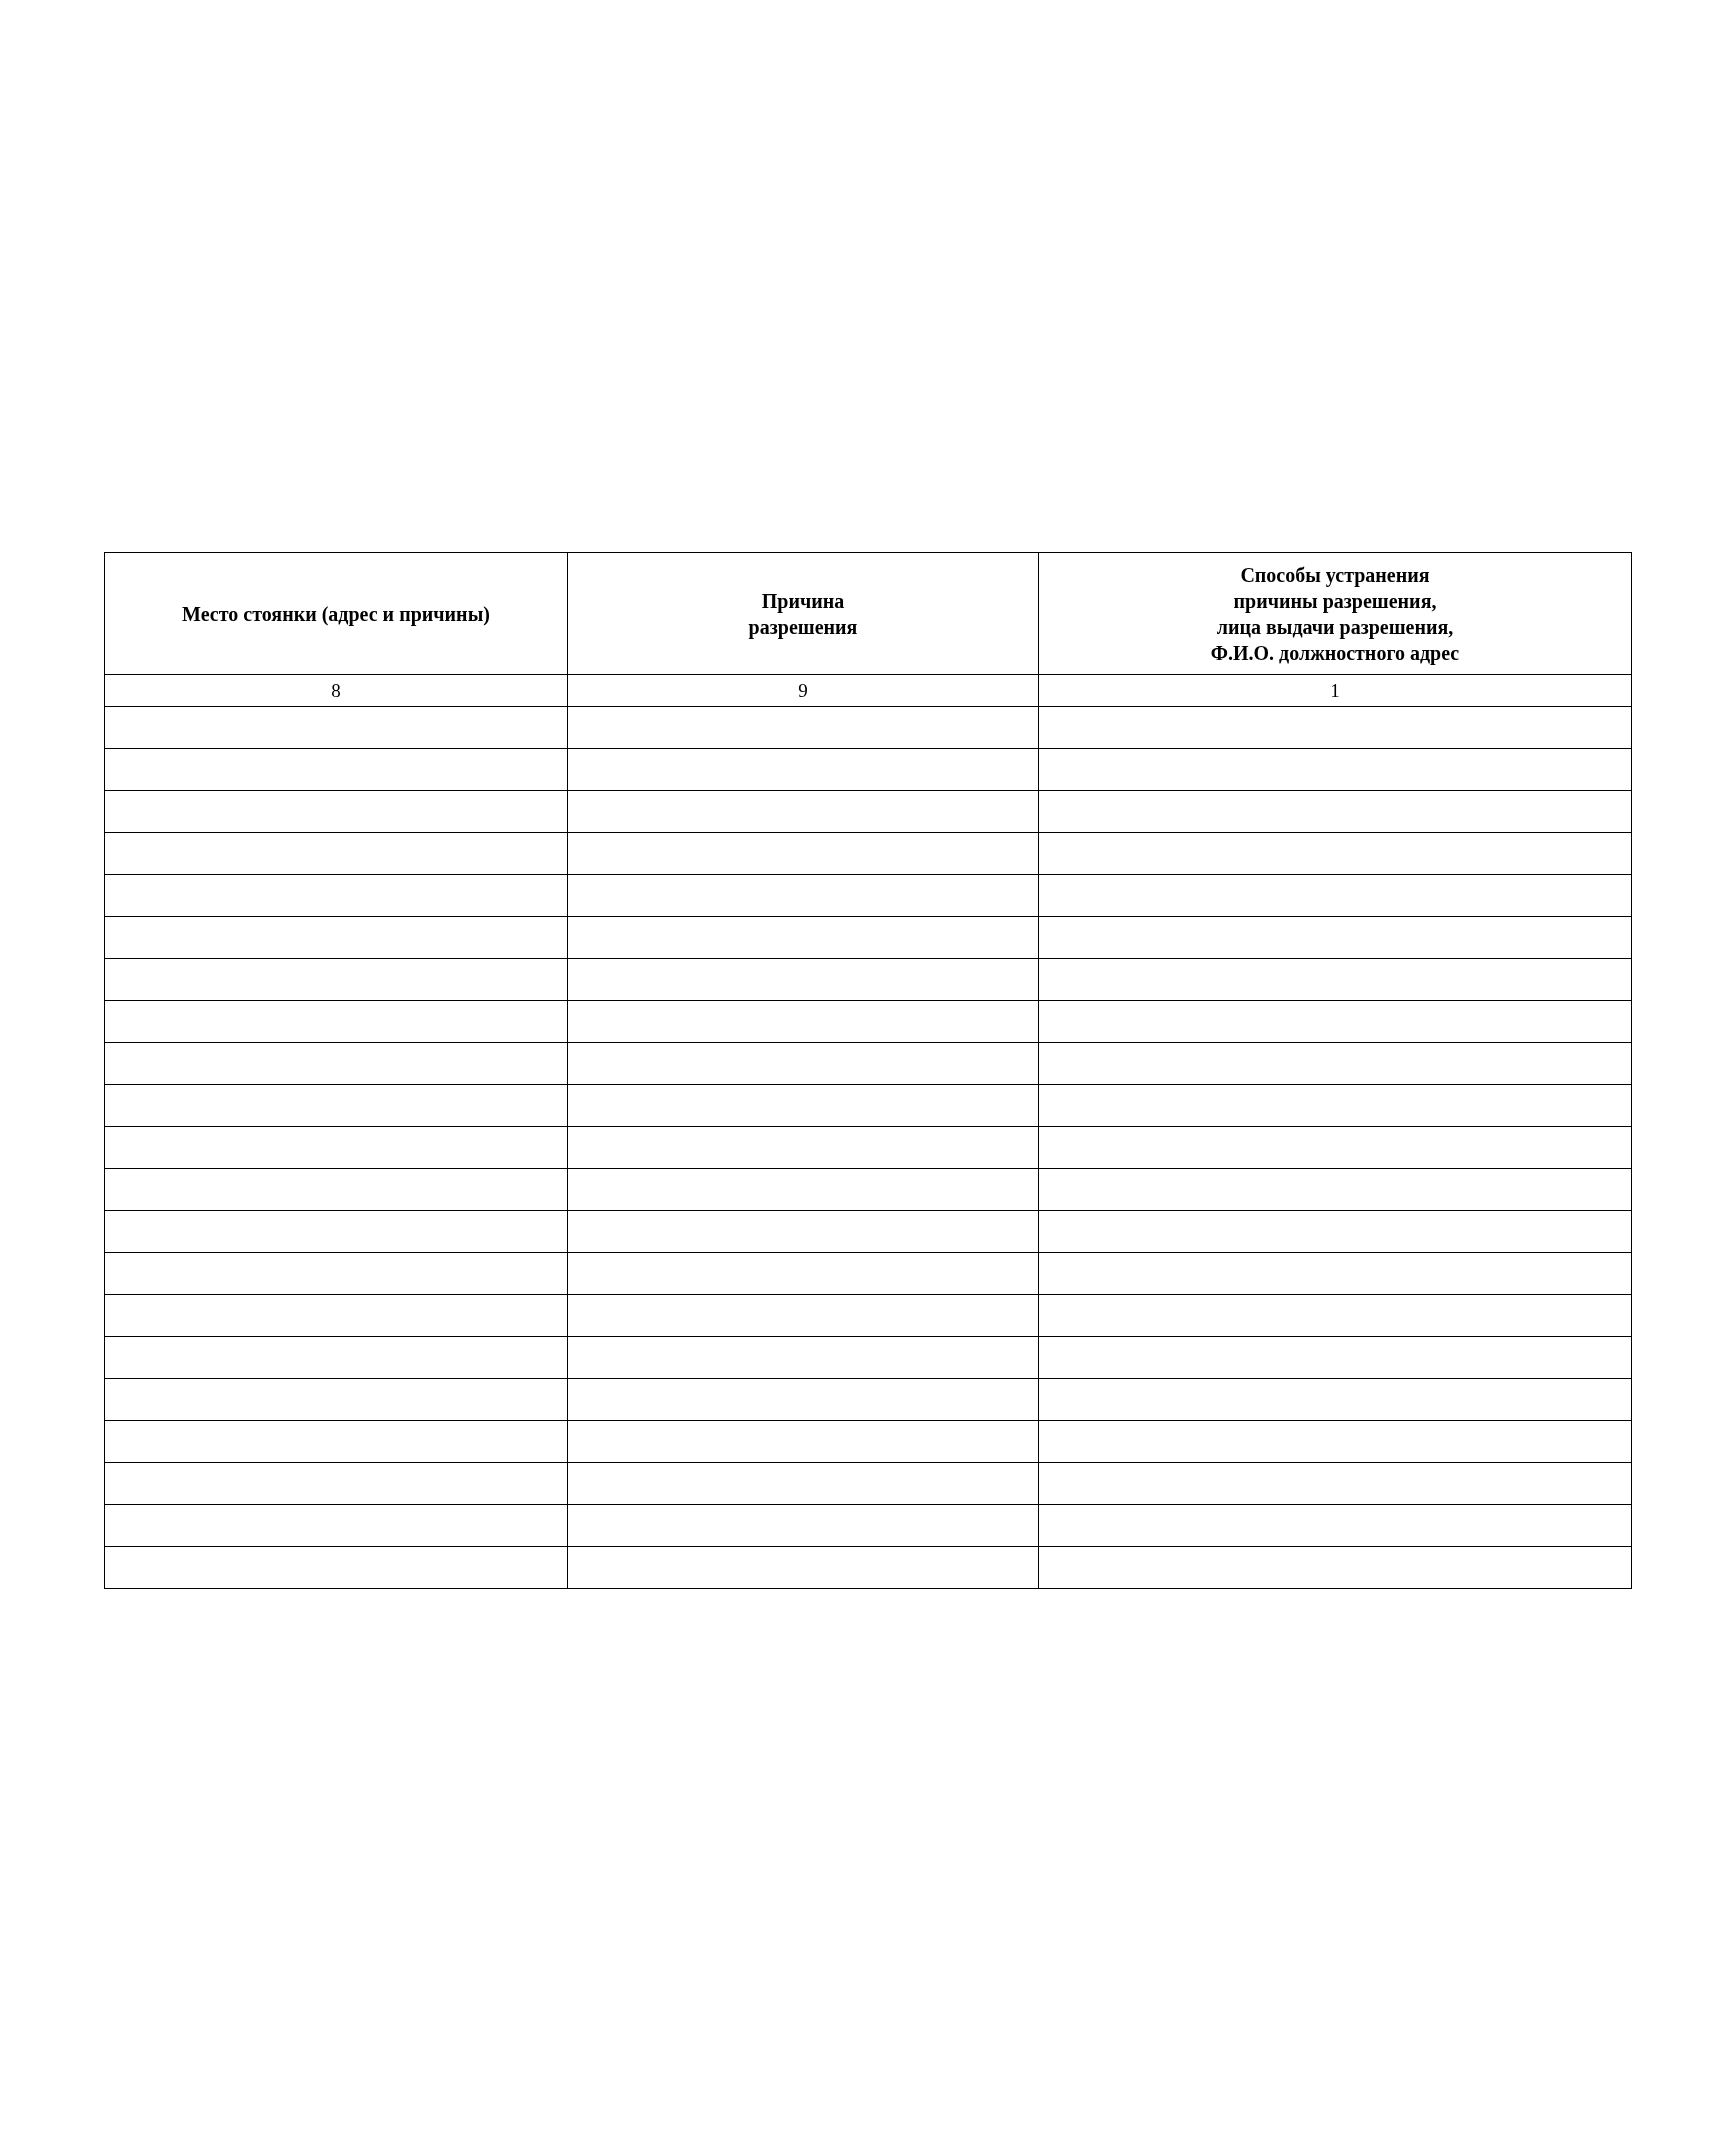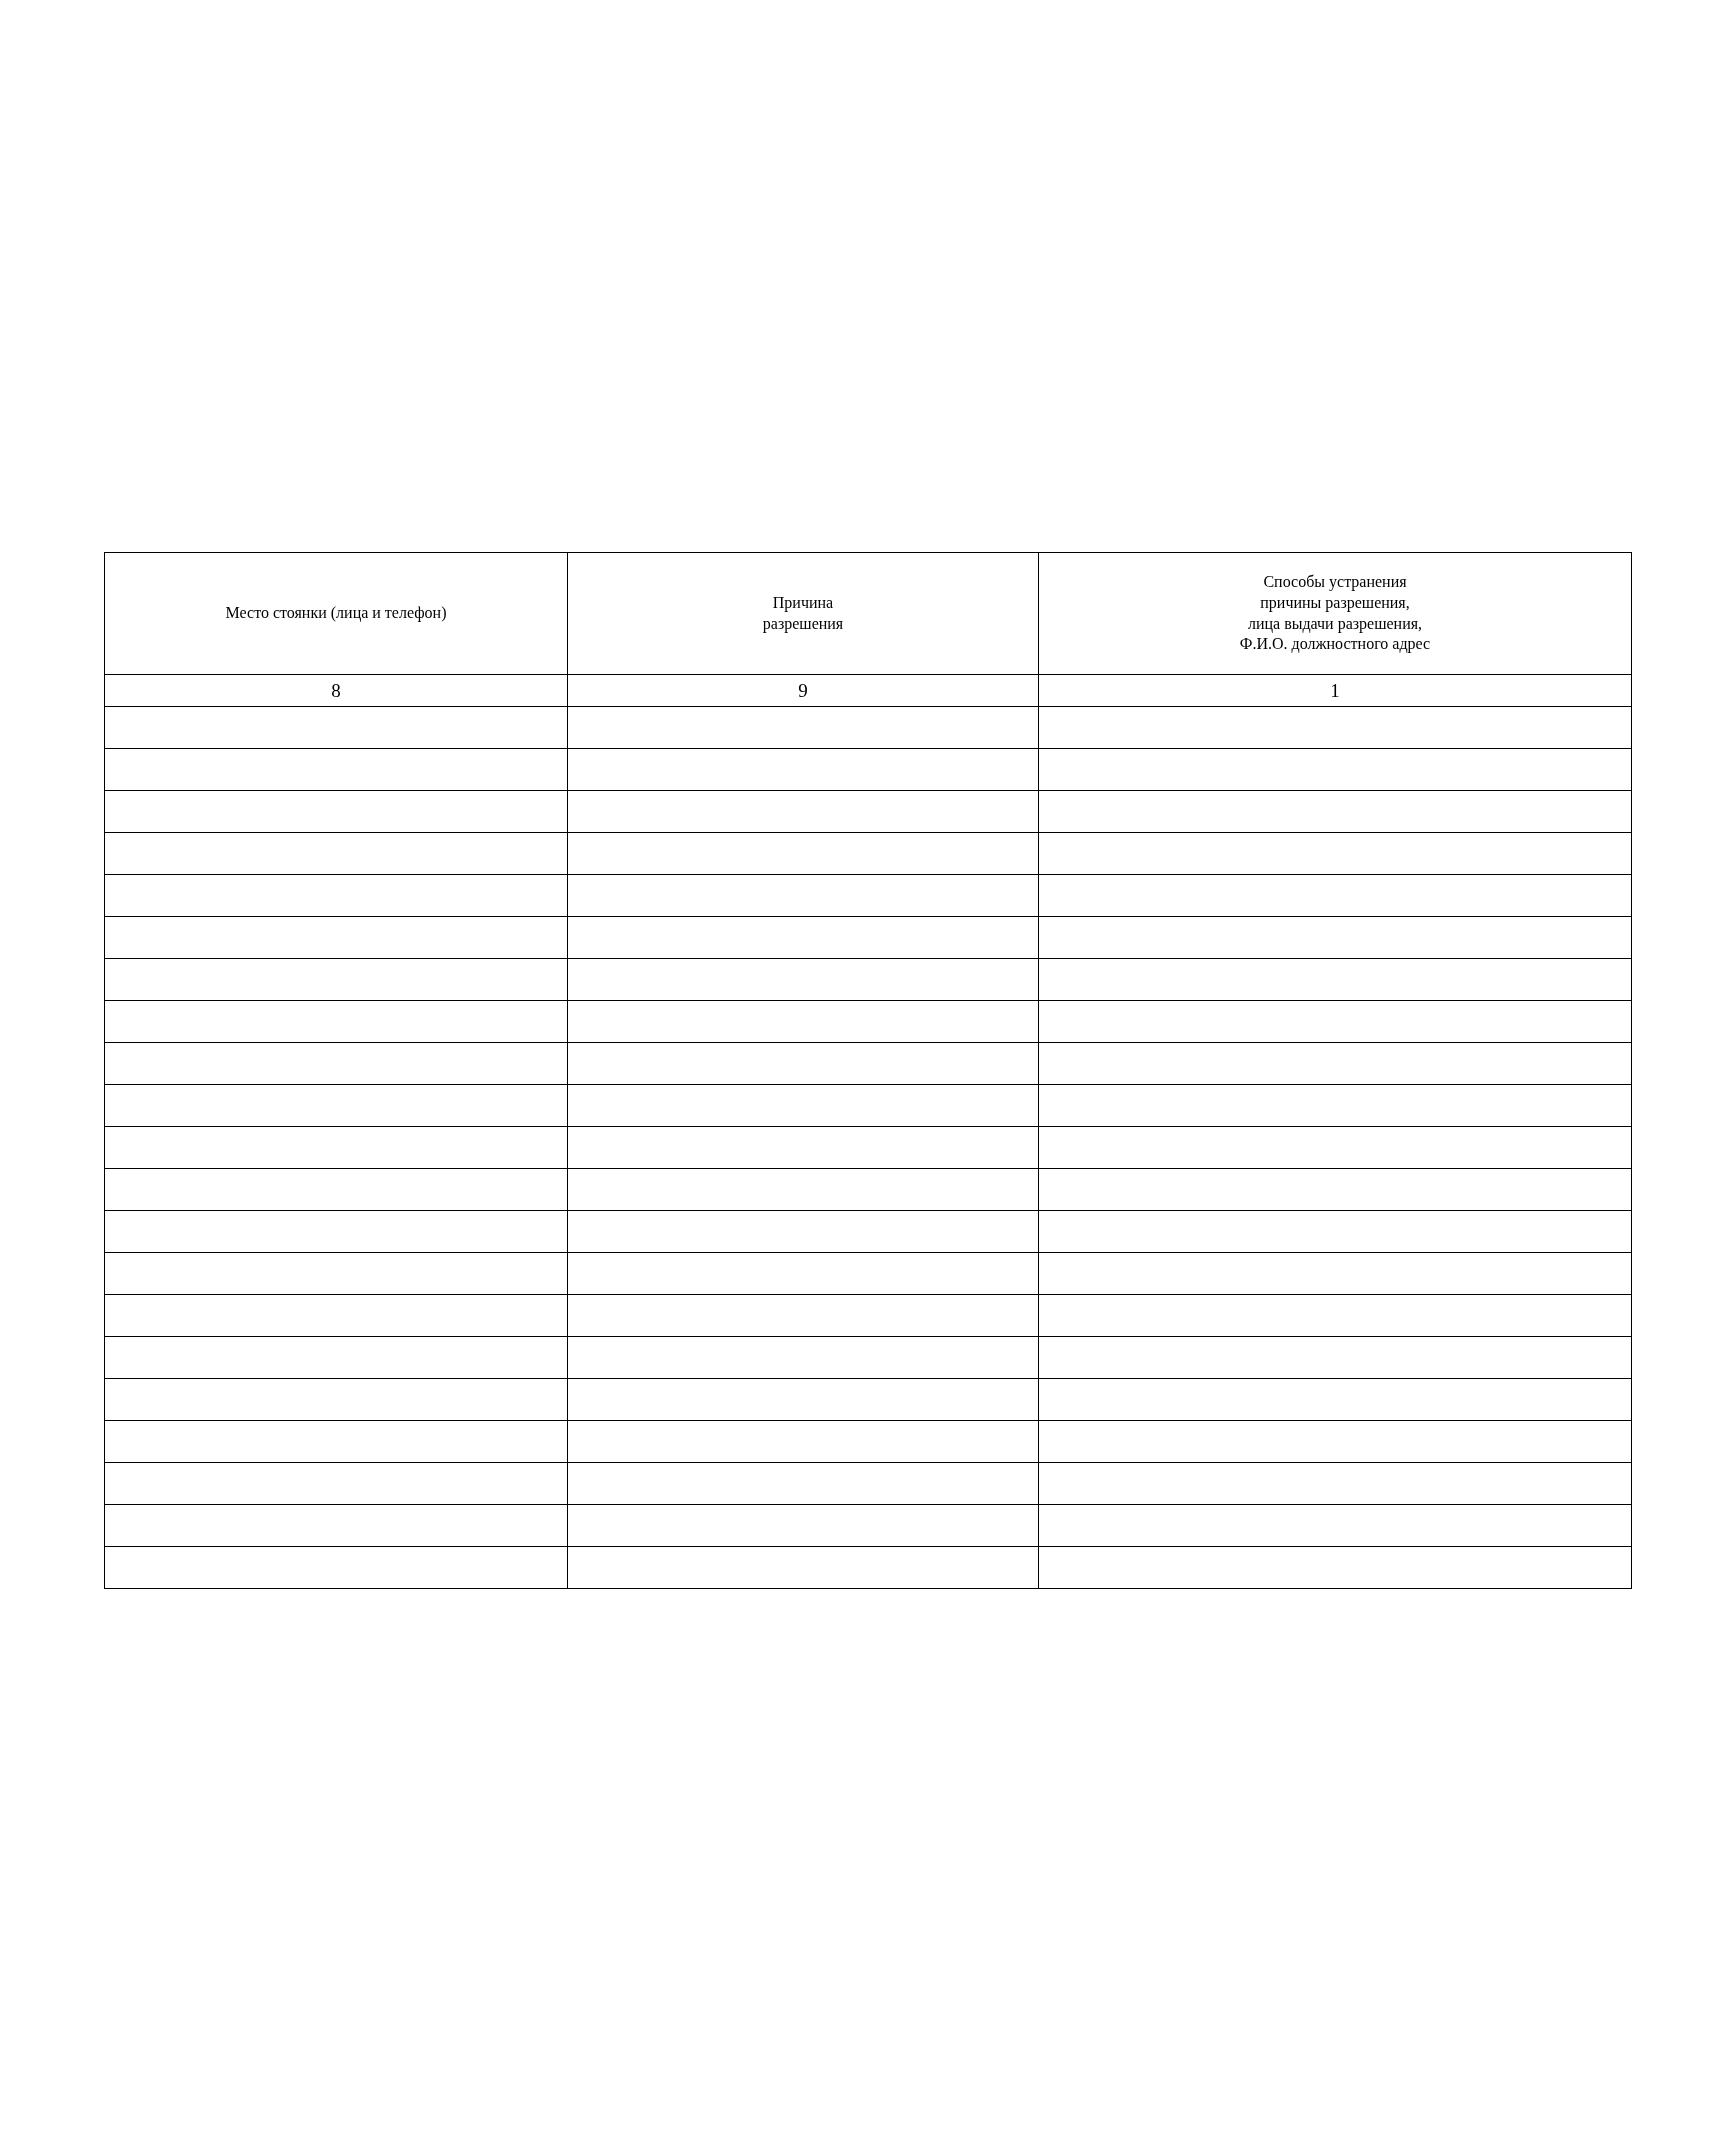--- a/index.html
+++ b/index.html
@@ -39,23 +39,24 @@
     padding: 0;
     vertical-align: middle;
     text-align: center;
   }
   col.c1 { width: 463px; }
   col.c2 { width: 471px; }
   col.c3 { width: 593px; }
 
   tr.header-row td {
     height: 115px;
-    font-size: 16px;
+    font-size: 20px;
     line-height: 1.30;
     padding: 3px 7.4px;
+    font-weight: bold;
   }
   tr.numbers-row td {
     height: 31px;
     font-size: 19px;
     line-height: 1.0;
   }
   tr.data-row td {
     height: 41px;
   }
   .hdr-line {
@@ -70,21 +71,21 @@
   <div class="table-wrap">
     <table class="form-table">
       <colgroup>
         <col class="c1">
         <col class="c2">
         <col class="c3">
       </colgroup>
       <tbody>
         <tr class="header-row">
           <td>
-            <span class="hdr-line">Место стоянки (лица и телефон)</span>
+            <span class="hdr-line">Место стоянки (адрес и причины)</span>
           </td>
           <td>
             <span class="hdr-line">Причина</span>
             <span class="hdr-line">разрешения</span>
           </td>
           <td>
             <span class="hdr-line">Способы устранения</span>
             <span class="hdr-line">причины разрешения,</span>
             <span class="hdr-line">лица выдачи разрешения,</span>
             <span class="hdr-line">Ф.И.О. должностного адрес</span>

